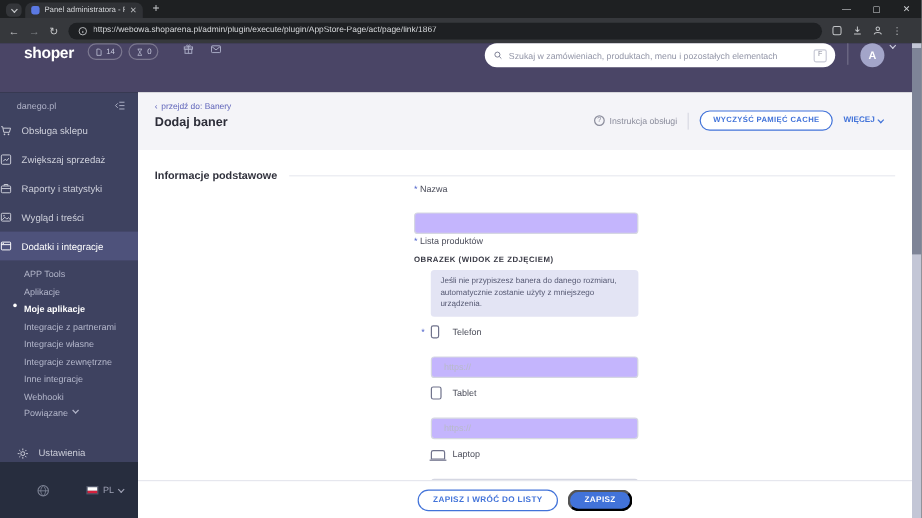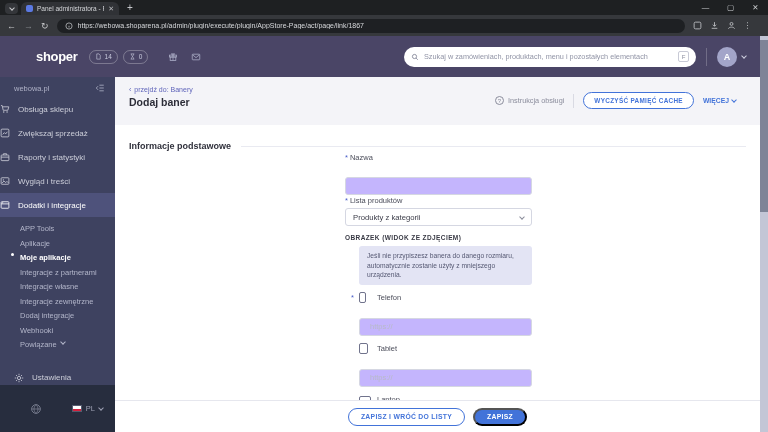--- a/index.html
+++ b/index.html
@@ -17,21 +17,21 @@
 .newtab{font-size:10px;color:#c6c8cb;margin-left:8px;line-height:13px}
 .wincontrols{position:absolute;right:0;top:0;height:15px;display:flex;align-items:center}
 .winbtn{width:25px;text-align:center;font-size:7.5px;color:#cfd1d4;line-height:15px}
 .toolbar{position:absolute;top:15px;left:0;right:0;height:21px;background:#36383c;display:flex;align-items:center;padding:0 7px;gap:8px}
 .navarrow{font-size:9px;color:#c7c8ca}
 .navarrow.dim{color:#808488}
 .urlbar{height:14px;border-radius:7px;background:#1e2023;display:flex;align-items:center;padding:0 8px;gap:5px;width:628px}
 .urltext{font-size:7px;color:#d7d9dc;white-space:nowrap;overflow:hidden}
 .toolicon{color:#c3c5c8}
 
-.appheader{position:absolute;top:36px;left:0;right:8px;height:41px;background:#4a4566;display:flex;align-items:center;padding:0 14px 0 36px}
+.appheader{position:absolute;top:36px;left:0;right:8px;height:41px;background:#4a4566;display:flex;align-items:flex-start;padding:0 14px 0 20px}
 .logo{font-size:13px;font-weight:bold;color:#fff;letter-spacing:-.3px}
 .badges{display:flex;gap:5px;margin-left:11px}
 .badge{height:14px;border:1px solid rgba(255,255,255,.28);border-radius:8px;display:flex;align-items:center;gap:3px;padding:0 5px;color:#c9cbde;font-size:6.5px}
 .hicons{display:flex;gap:13px;margin-left:20px;color:#a9abc4}
 .searchbar{margin-left:auto;width:292px;height:20px;border-radius:10px;background:#fff;display:flex;align-items:center;padding:0 7px;gap:5px}
 .searchbar input{border:none;outline:none;flex:1;font-size:7.3px;color:#3a3b46;font-family:"Liberation Sans",sans-serif;background:transparent}
 .searchbar input::placeholder{color:#9194a6}
 .fkey{width:11px;height:11px;border:1px solid #c8cad6;border-radius:2px;font-size:6px;color:#8b8e9f;display:flex;align-items:center;justify-content:center;flex:none}
 .hdivider{width:1px;height:18px;background:rgba(255,255,255,.22);margin:0 10px}
 .avatar{width:20px;height:20px;border-radius:50%;background:#a3a5c9;color:#fff;font-size:9px;font-weight:bold;display:flex;align-items:center;justify-content:center}
@@ -189,21 +189,21 @@
     <input placeholder="Szukaj w zamówieniach, produktach, menu i pozostałych elementach" style="">
     <span class="fkey">F</span>
   </div>
   <div class="hdivider"></div>
   <div class="avatar">A</div>
   <span class="avchev chev"></span>
 </div>
 
 <aside class="sidebar">
   <div class="shoprow">
-    <span>webowa.pl</span>
+    <span>danego.pl</span>
     <span>
       <svg width="10" height="10" viewBox="0 0 16 16">
           <path d="M7 3.5h7M7 8h7M7 12.5h7M5 5 2 8l3 3" fill="none" stroke="#aeb1c6" stroke-width="1.3"></path>
         </svg>
     </span>
   </div>
   <div id="nav">
       <div class="navitem">
      <span class="nicon">
           <svg viewBox="0 0 16 16">
@@ -266,21 +266,21 @@
       <div class="subitem">
      <span>Integracje z partnerami</span>
       </div>
       <div class="subitem">
      <span>Integracje własne</span>
       </div>
       <div class="subitem">
      <span>Integracje zewnętrzne</span>
       </div>
       <div class="subitem">
-     <span>Dodaj integracje</span>
+     <span>Inne integracje</span>
       </div>
       <div class="subitem">
      <span>Webhooki</span>
       </div>
       <div class="subitem">
      <span>Powiązane</span>
         <span class="chev"></span>
       </div>
     </div>
   <div class="settings">
@@ -333,24 +333,20 @@
 
   <div class="card">
     <div class="sectionrow">
       <span class="sectiontitle">Informacje podstawowe</span>
       <span class="rule"></span>
     </div>
     <div class="formcol">
       <div class="flabel first"><span class="req">*</span><span>Nazwa</span></div>
       <input class="tinput" style="">
       <div class="flabel"><span class="req">*</span><span>Lista produktów</span></div>
-      <div class="fselect">
-        <span>Produkty z kategorii</span>
-        <span class="chev"></span>
-      </div>
       <div class="uplabel">OBRAZEK (WIDOK ZE ZDJĘCIEM)</div>
       <div class="indent">
         <div class="infobox">Jeśli nie przypiszesz banera do danego rozmiaru, automatycznie zostanie użyty z mniejszego urządzenia.</div>
         <div id="devices"><div class="devlabel">
        <span class="req dev-req">*</span>
        <span class="dicow">
                 <span class="dico i-phone"></span>
               </span>
        <span>Telefon</span>
             </div><input class="tinput" placeholder="https://" style=""><div class="devlabel">

